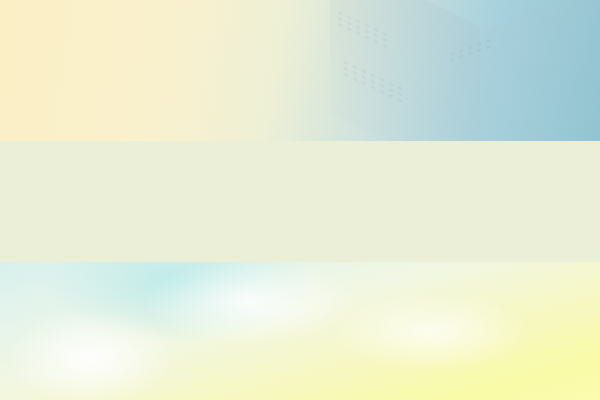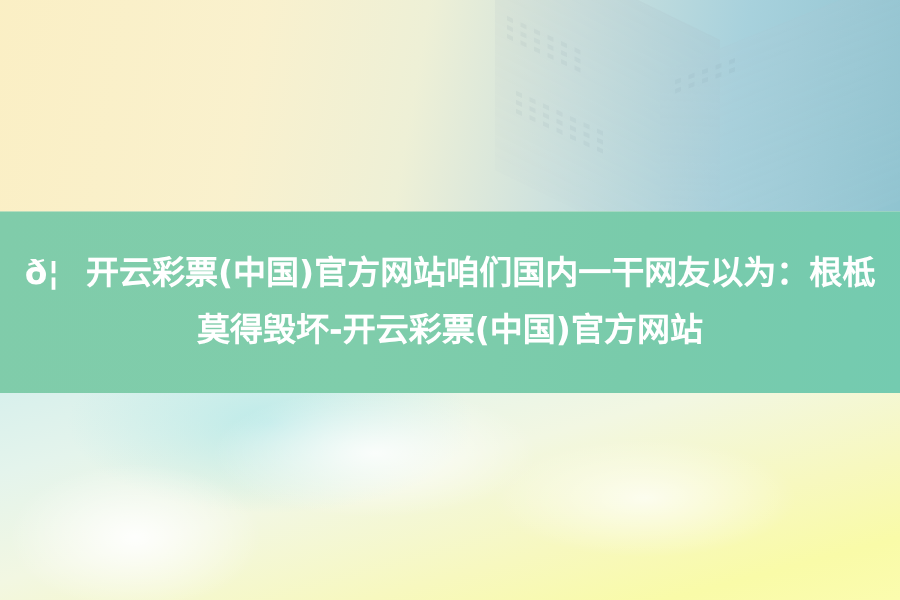--- a/index.html
+++ b/index.html
@@ -192,17 +192,14 @@
           <i></i>
           <i></i>
           <i></i>
           <i></i>
       </div>
     </div>
   </div>
 
   <div id="bg-bottom" class="bg-layer"></div>
 
-  <div id="title-band">
-    <p id="title-text">ð¦开云彩票(中国)官方网站咱们国内一干网友以为：根柢莫得毁坏-开云彩票(中国)官方网站</p>
-  </div>
 
 </div>
 
 </body></html>

